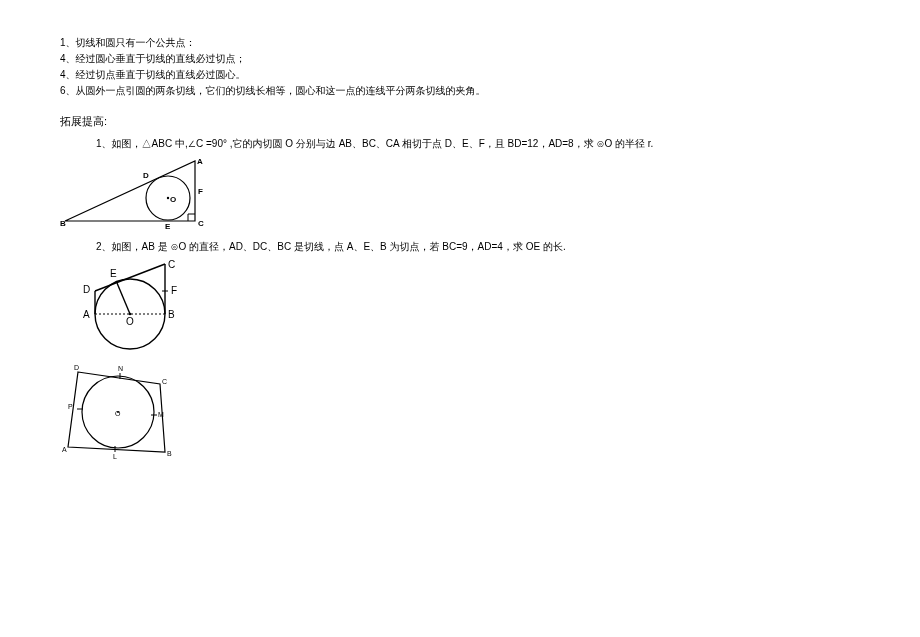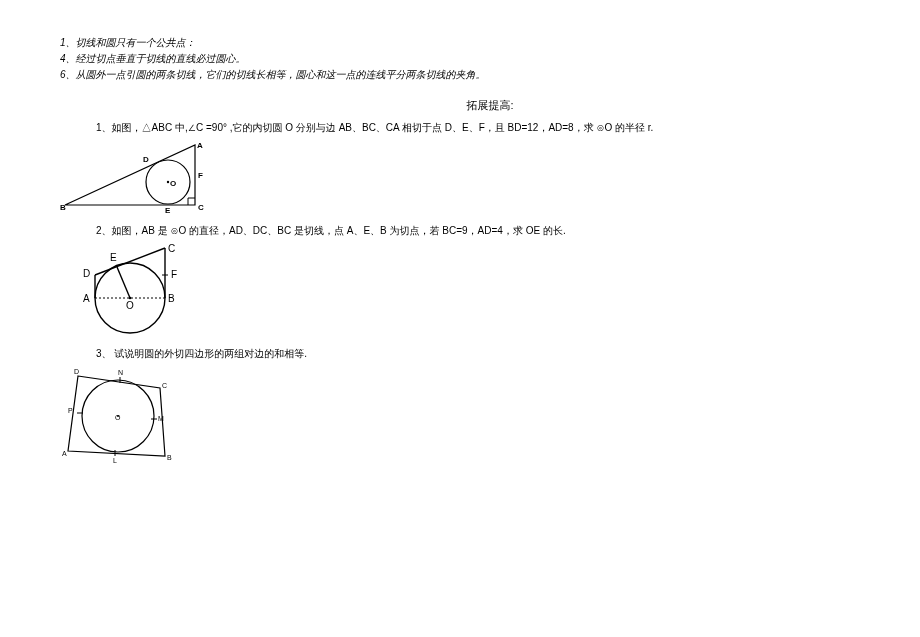--- a/index.html
+++ b/index.html
@@ -7,39 +7,39 @@
       width: 920px;
       height: 637px;
       background: #fff;
       font-family: "Microsoft YaHei", "SimSun", sans-serif;
       font-size: 10px;
       color: #000;
       padding: 35px 0 0 60px;
       line-height: 1.6;
     }
     .prop-list { margin-bottom: 14px; }
-    .prop-item { display: block; font-style: italic; }
+    .prop-item { display: block; }
     .section-title {
       font-size: 11px;
       margin-bottom: 5px;
-      text-align: center;
     }
     .problem { margin-bottom: 8px; }
     .problem-text { display: block; margin-bottom: 3px; margin-left: 36px; }
     .fig {
       display: block;
       margin: 4px 0 8px 0;
     }
     svg { display: block; }
   </style>
 </head>
 <body>
 
 <div class="prop-list">
   <span class="prop-item">1、切线和圆只有一个公共点：</span>
+  <span class="prop-item">4、经过圆心垂直于切线的直线必过切点；</span>
   <span class="prop-item">4、经过切点垂直于切线的直线必过圆心。</span>
   <span class="prop-item">6、从圆外一点引圆的两条切线，它们的切线长相等，圆心和这一点的连线平分两条切线的夹角。</span>
 </div>
 
 <div class="section-title">拓展提高:</div>
 
 <div class="problem">
   <span class="problem-text">1、如图，△ABC 中,∠C =90° ,它的内切圆 O 分别与边 AB、BC、CA 相切于点 D、E、F，且 BD=12，AD=8，求 ⊙O 的半径 r.</span>
   <div class="fig">
     <svg width="150" height="75" viewBox="0 0 150 75">
@@ -88,21 +88,20 @@
       <text x="108" y="9" font-size="10">C</text>
       <text x="23" y="34" font-size="10">D</text>
       <text x="50" y="18" font-size="10">E</text>
       <text x="111" y="35" font-size="10">F</text>
       <text x="66" y="66" font-size="10">O</text>
     </svg>
   </div>
 </div>
 
 <div class="problem">
-  <span class="problem-text">3、 试说明圆的外切四边形的两组对边的和相等.</span>
   <div class="fig">
     <svg width="120" height="100" viewBox="0 0 120 100">
 
       <circle cx="58" cy="50" r="36" fill="none" stroke="#000" stroke-width="1.2"></circle>
       <circle cx="58" cy="50" r="1" fill="#000"></circle>
 
       <polygon points="18,10 100,22 105,90 8,85" fill="none" stroke="#000" stroke-width="1.2"></polygon>
 
       <line x1="60" y1="11" x2="60" y2="17" stroke="#000" stroke-width="1"></line>
       <line x1="97" y1="53" x2="91" y2="53" stroke="#000" stroke-width="1"></line>

